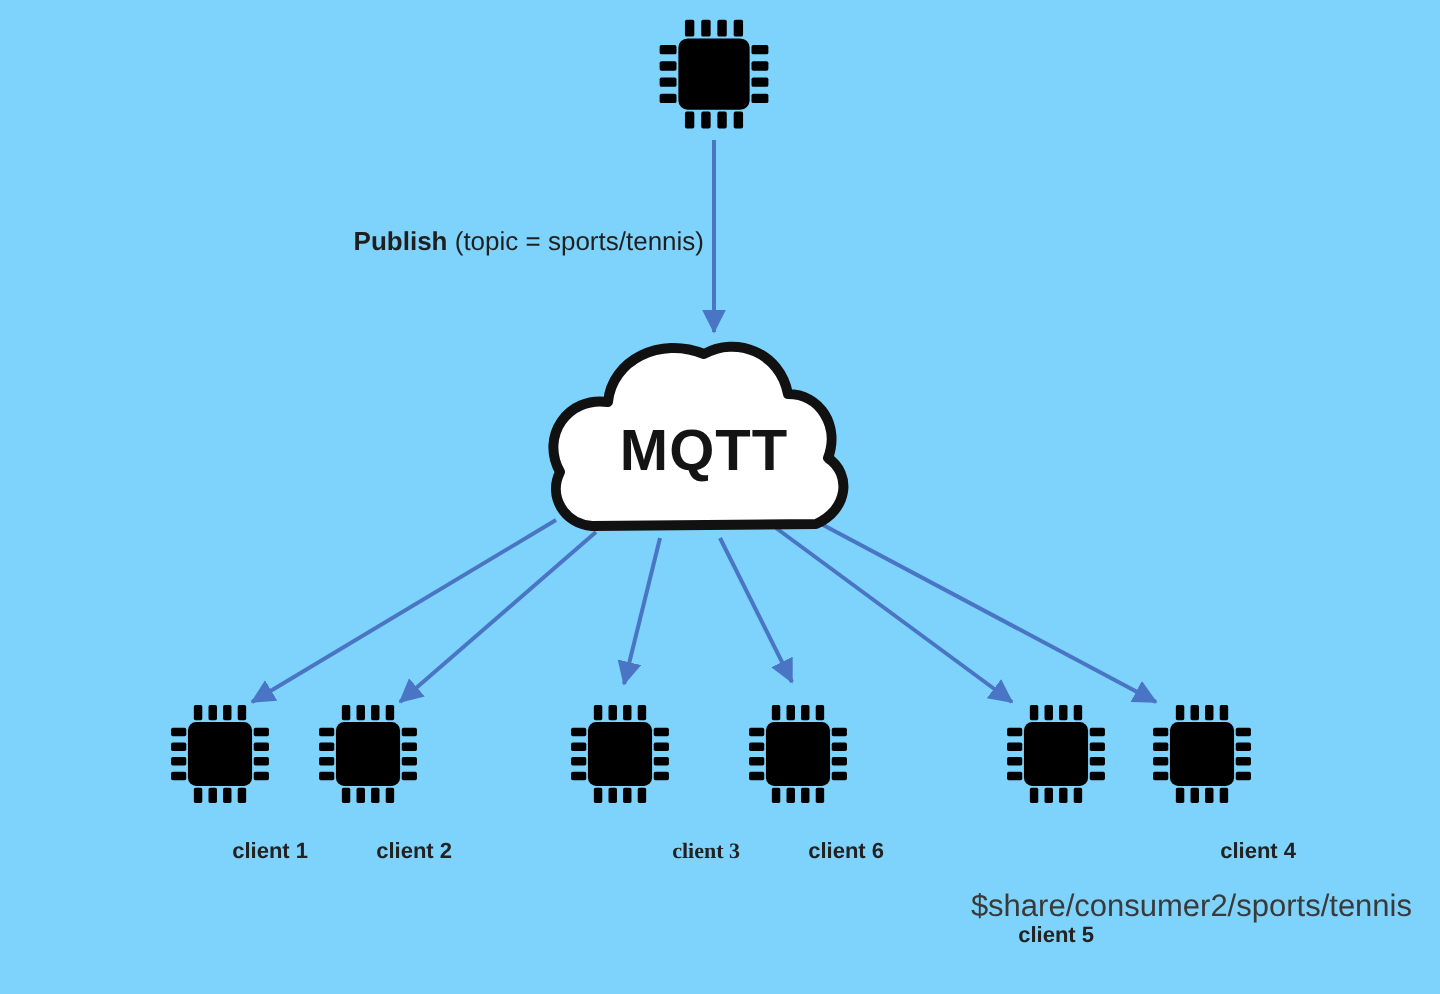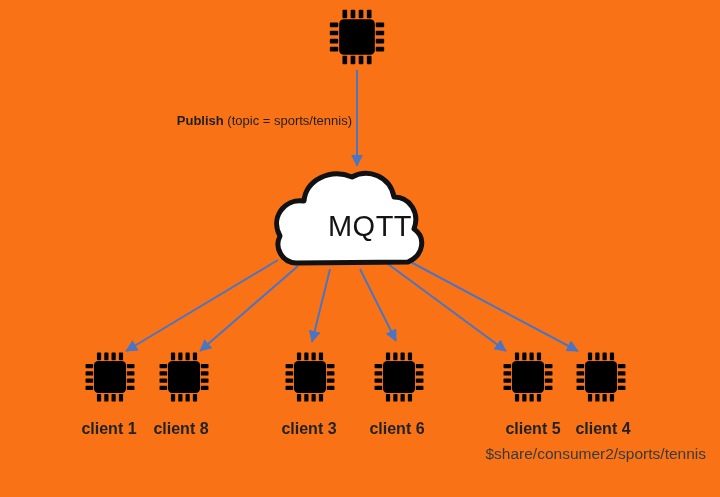--- a/index.html
+++ b/index.html
@@ -1,33 +1,33 @@
 <!DOCTYPE html>
 <html style="--arrow: #4a74c4; --cloud_stroke: #111111; --chip_body: #2d2d2d; --chip_pin: #1c1c1c;"><head>
 <meta charset="utf-8">
 <style>
   html,body{margin:0;padding:0;background:#ffffff;}
   body{width:720px;height:497px;font-family:"Liberation Sans",sans-serif;overflow:hidden;}
-  .canvas{position:relative;width:720px;height:497px;background:#f97316;}
+  .canvas{position:relative;width:720px;height:497px;background:#7dd3fc;}
   .lines{position:absolute;left:0;top:0;width:720px;height:497px;}
   .lines .arrow-line{stroke:var(--arrow,#4a74c4);stroke-width:2;fill:none;}
   .lines marker path{fill:var(--arrow,#4a74c4);}
   .cloud-shape{fill:#ffffff;stroke:var(--cloud_stroke,#111111);stroke-width:5;stroke-linejoin:round;}
   .chip{position:absolute;}
   .mqtt-label{position:absolute;left:281px;top:210px;width:142px;text-align:center;
-              font-size:29px;font-weight:normal;color:#141414;letter-spacing:.5px;padding-left:18px;}
+              font-size:29px;font-weight:bold;color:#141414;letter-spacing:.5px;}
   .publish-label{position:absolute;left:140px;top:113px;width:212px;text-align:right;
                  font-size:13px;color:#1f1f1f;white-space:nowrap;}
   .publish-label .bold{font-weight:bold;}
-  .client-label{position:absolute;top:420px;width:90px;text-align:center;
-                font-size:16px;font-weight:bold;color:#222222;}
+  .client-label{position:absolute;top:420px;width:90px;text-align:right;
+                font-size:11px;font-weight:bold;color:#222222;}
   .topic-label{position:absolute;top:445px;text-align:center;
                font-size:15.5px;color:#3a3a3a;white-space:nowrap;}
-  .pos-c1{left:64px;}  .pos-c2{left:136px;} .pos-c3{left:264px;}
-  .pos-c4{left:352px;} .pos-c5{left:488px;} .pos-c6{left:558px;}
+  .pos-c1{left:64px;}  .pos-c2{left:136px;} .pos-c3{left:280px;font-family:Liberation Serif, serif;}
+  .pos-c4{left:352px;} .pos-c5{left:457px;margin-top:42px;} .pos-c6{left:558px;}
   .pos-t1{left:20px;width:240px;} .pos-t2{left:258px;width:220px;} .pos-t3{left:466px;width:240px;text-align:right;}
   .chip-pub{left:327px;top:7px;width:60px;height:60px;}
   .chip-c1{left:83px;}  .chip-c2{left:157px;} .chip-c3{left:283px;}
   .chip-c4{left:372px;} .chip-c5{left:501px;} .chip-c6{left:574px;}
   .chip-client{top:350px;width:54px;height:54px;}
   .hidden-defs{position:absolute;width:0;height:0;overflow:hidden;}
 </style>
 </head>
 <body>
 
@@ -101,21 +101,21 @@
       <use href="#chip-symbol"></use>
     </svg>
   <svg class="chip chip-client chip-c5" viewBox="0 0 64 64">
       <use href="#chip-symbol"></use>
     </svg>
   <svg class="chip chip-client chip-c6" viewBox="0 0 64 64">
       <use href="#chip-symbol"></use>
     </svg>
 
   <div class="client-label pos-c1">client 1</div>
-  <div class="client-label pos-c2">client 8</div>
+  <div class="client-label pos-c2">client 2</div>
   <div class="client-label pos-c3">client 3</div>
   <div class="client-label pos-c4">client 6</div>
   <div class="client-label pos-c5">client 5</div>
   <div class="client-label pos-c6">client 4</div>
 
   <div class="topic-label pos-t3">$share/consumer2/sports/tennis</div>
 
 </div>
 
 </body></html>

